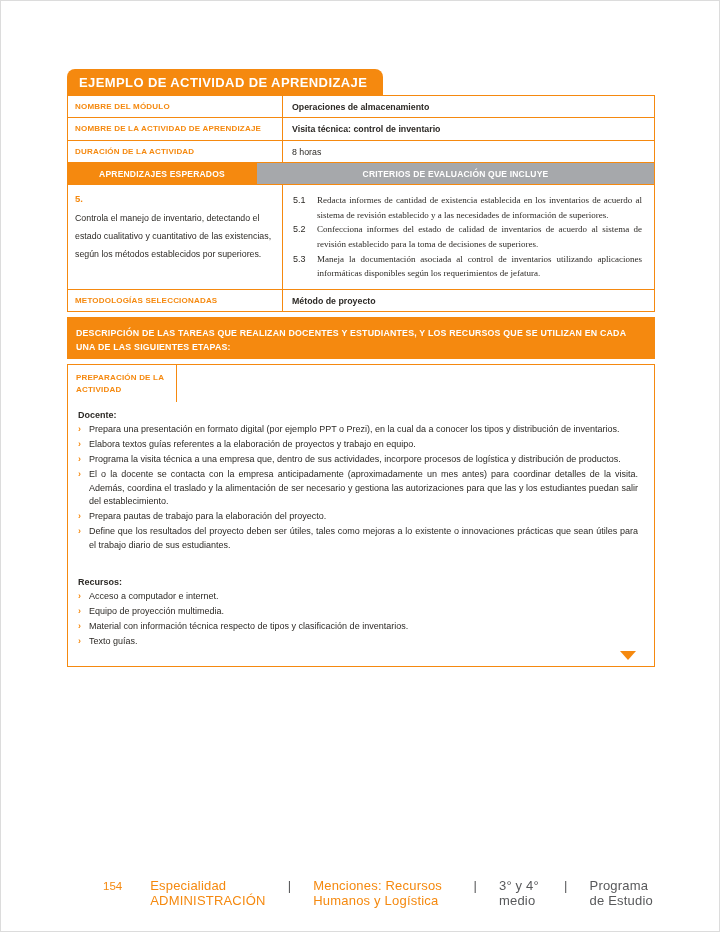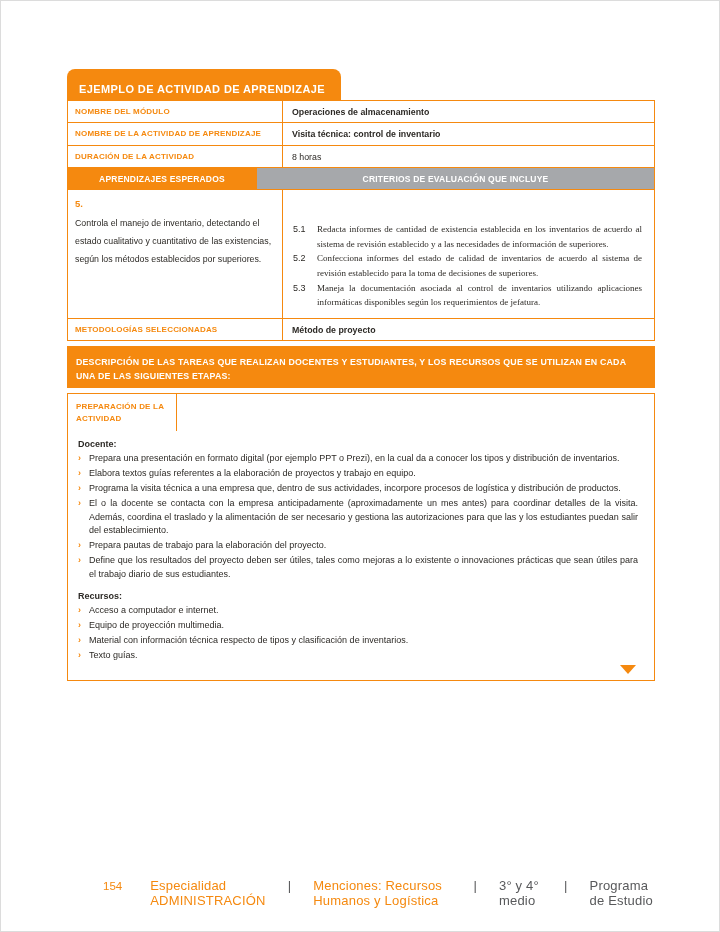--- a/index.html
+++ b/index.html
@@ -15,22 +15,22 @@
     font-family:"Liberation Sans","DejaVu Sans",sans-serif;
     color:var(--text);
   }
   .page{position:absolute;inset:0;border:1px solid #dcdcdc;background:#fff;}
   .content{position:absolute;left:66px;top:68px;width:588px;}
 
   
   .title-banner{
     display:block;width:fit-content;
     background:var(--orange);color:#fff;
-    font-weight:bold;font-size:11px;letter-spacing:.4px;
-    padding:14px 16px 5px 12px;border-radius:8px 8px 0 0;
+    font-weight:bold;font-size:13px;letter-spacing:.4px;
+    padding:6px 16px 5px 12px;border-radius:8px 8px 0 0;
   }
 
   
   .table{border:1px solid var(--orange);}
   .row{display:flex;border-bottom:1px solid var(--orange);align-items:stretch;}
   .row:last-child{border-bottom:none;}
   .cell-label{
     width:215px;flex-shrink:0;border-right:1px solid var(--orange);
     padding:6px 8px 4px 7px;color:var(--orange);
     font-weight:bold;font-size:8px;letter-spacing:.2px;line-height:1.3;
@@ -44,41 +44,41 @@
   .hcell-left{width:189px;flex-shrink:0;background:var(--orange);
               border-right:1px solid var(--orange);}
   .hcell-right{flex:1;background:var(--gray-header);}
 
   
   .exp-cell{width:215px;flex-shrink:0;border-right:1px solid var(--orange);
             padding:8px 10px 8px 7px;}
   .exp-num{display:block;color:var(--orange);font-weight:bold;
            font-size:9.5px;margin-bottom:3px;}
   .exp-text{font-size:8.8px;line-height:1.6;}
-  .crit-cell{flex:1;padding:8px 12px 8px 10px;margin-top:24px;}
+  .crit-cell{flex:1;padding:8px 12px 8px 10px;}
   .criteria-item{display:flex;font-size:9px;line-height:1.62;}
   .crit-num{width:24px;flex-shrink:0;}
   .crit-text{flex:1;text-align:justify;font-family:Liberation Serif, serif;}
 
   
   .desc-banner{
     margin-top:5px;background:var(--orange);color:#fff;
     font-weight:bold;font-size:8.8px;letter-spacing:.2px;
     line-height:1.55;padding:10px 10px 5px 9px;
   }
 
   
   .prep-box{margin-top:5px;border:1px solid var(--orange);
             display:flex;position:relative;flex-direction:column;}
   .prep-label{width:109px;flex-shrink:0;border-right:1px solid var(--orange);
               padding:7px 8px;color:var(--orange);font-weight:bold;
               font-size:8px;line-height:1.4;letter-spacing:.2px;}
   .prep-content{flex:1;padding:7px 16px 16px 10px;font-size:9px;}
   .section-title{font-weight:bold;margin:1px 0 3px;font-size:9px;}
-  .section-title.recursos{margin-top:9px;}
+  .section-title.recursos{margin-top:24px;}
   .bullet-item{display:flex;line-height:1.55;margin-bottom:1px;}
   .bullet{color:var(--orange);width:11px;flex-shrink:0;font-weight:bold;}
   .bullet-text{flex:1;text-align:justify;}
 
   
   .triangle-down{
     position:absolute;right:18px;bottom:6px;width:0;height:0;
     border-left:8px solid transparent;border-right:8px solid transparent;
     border-top:9px solid var(--orange);
   }

